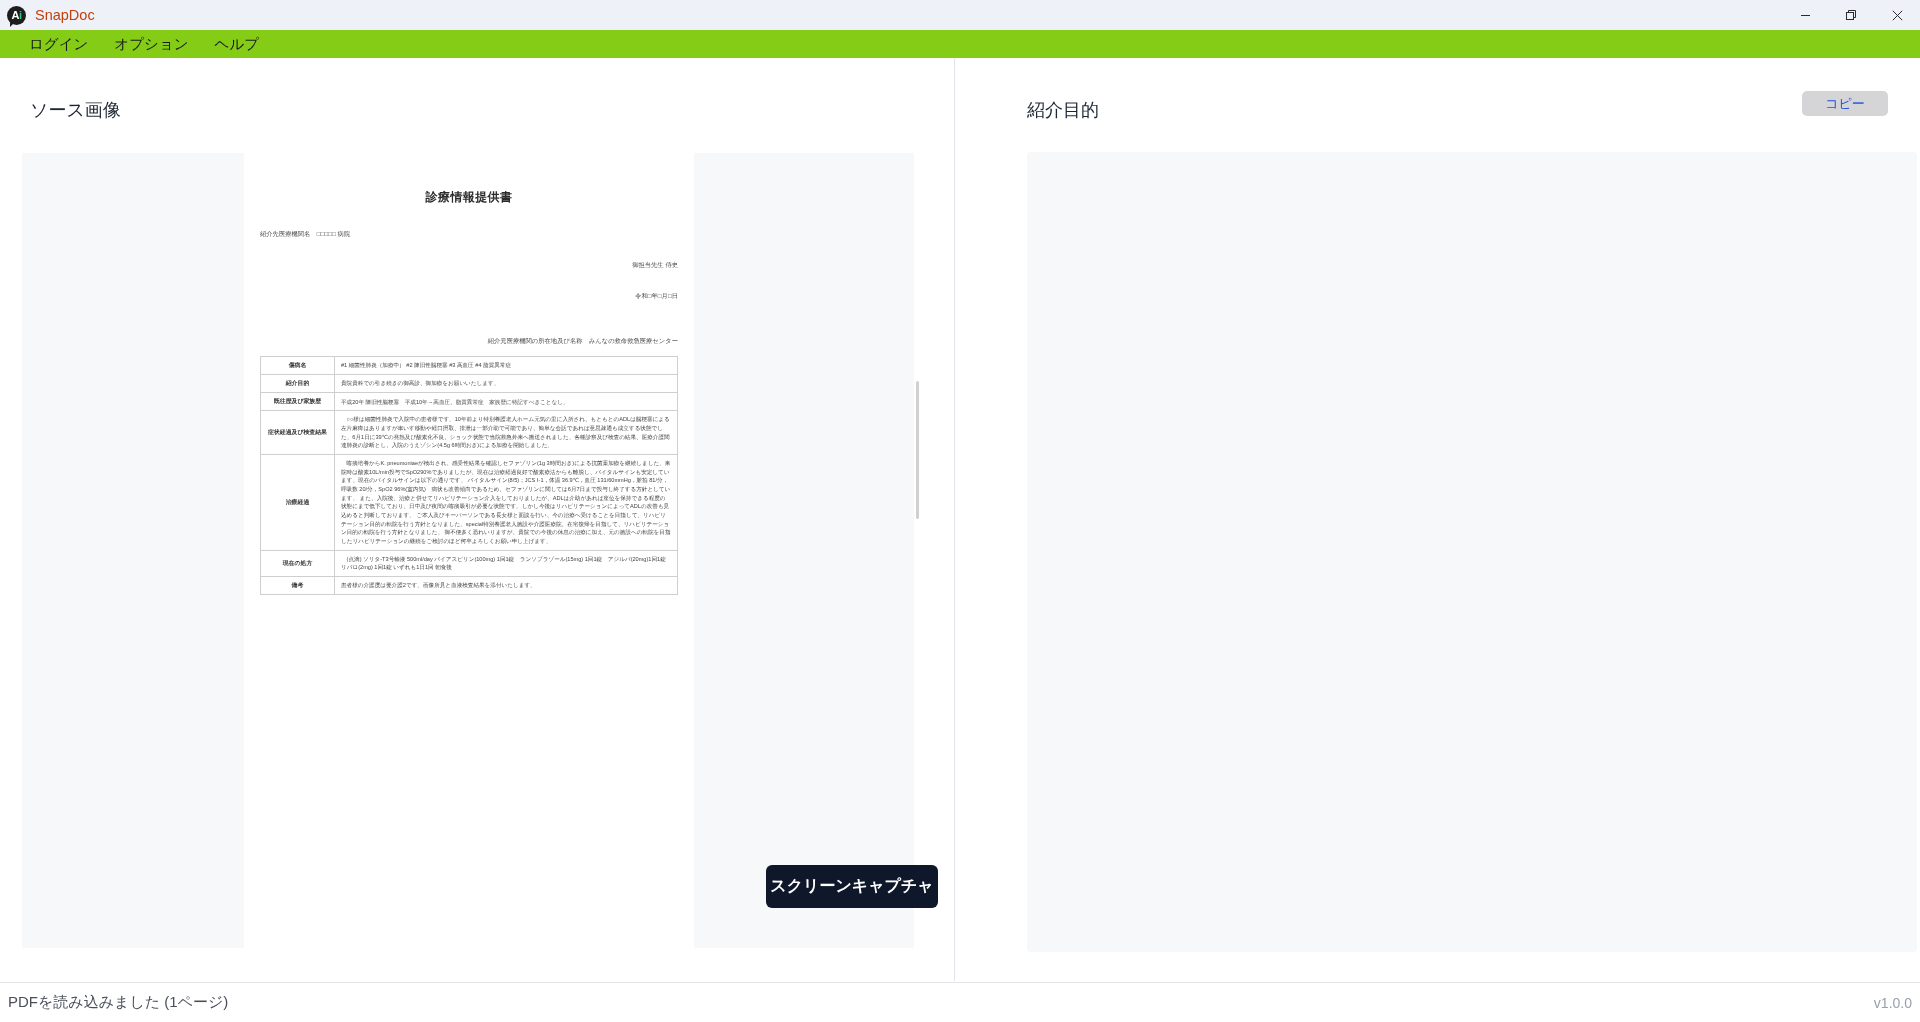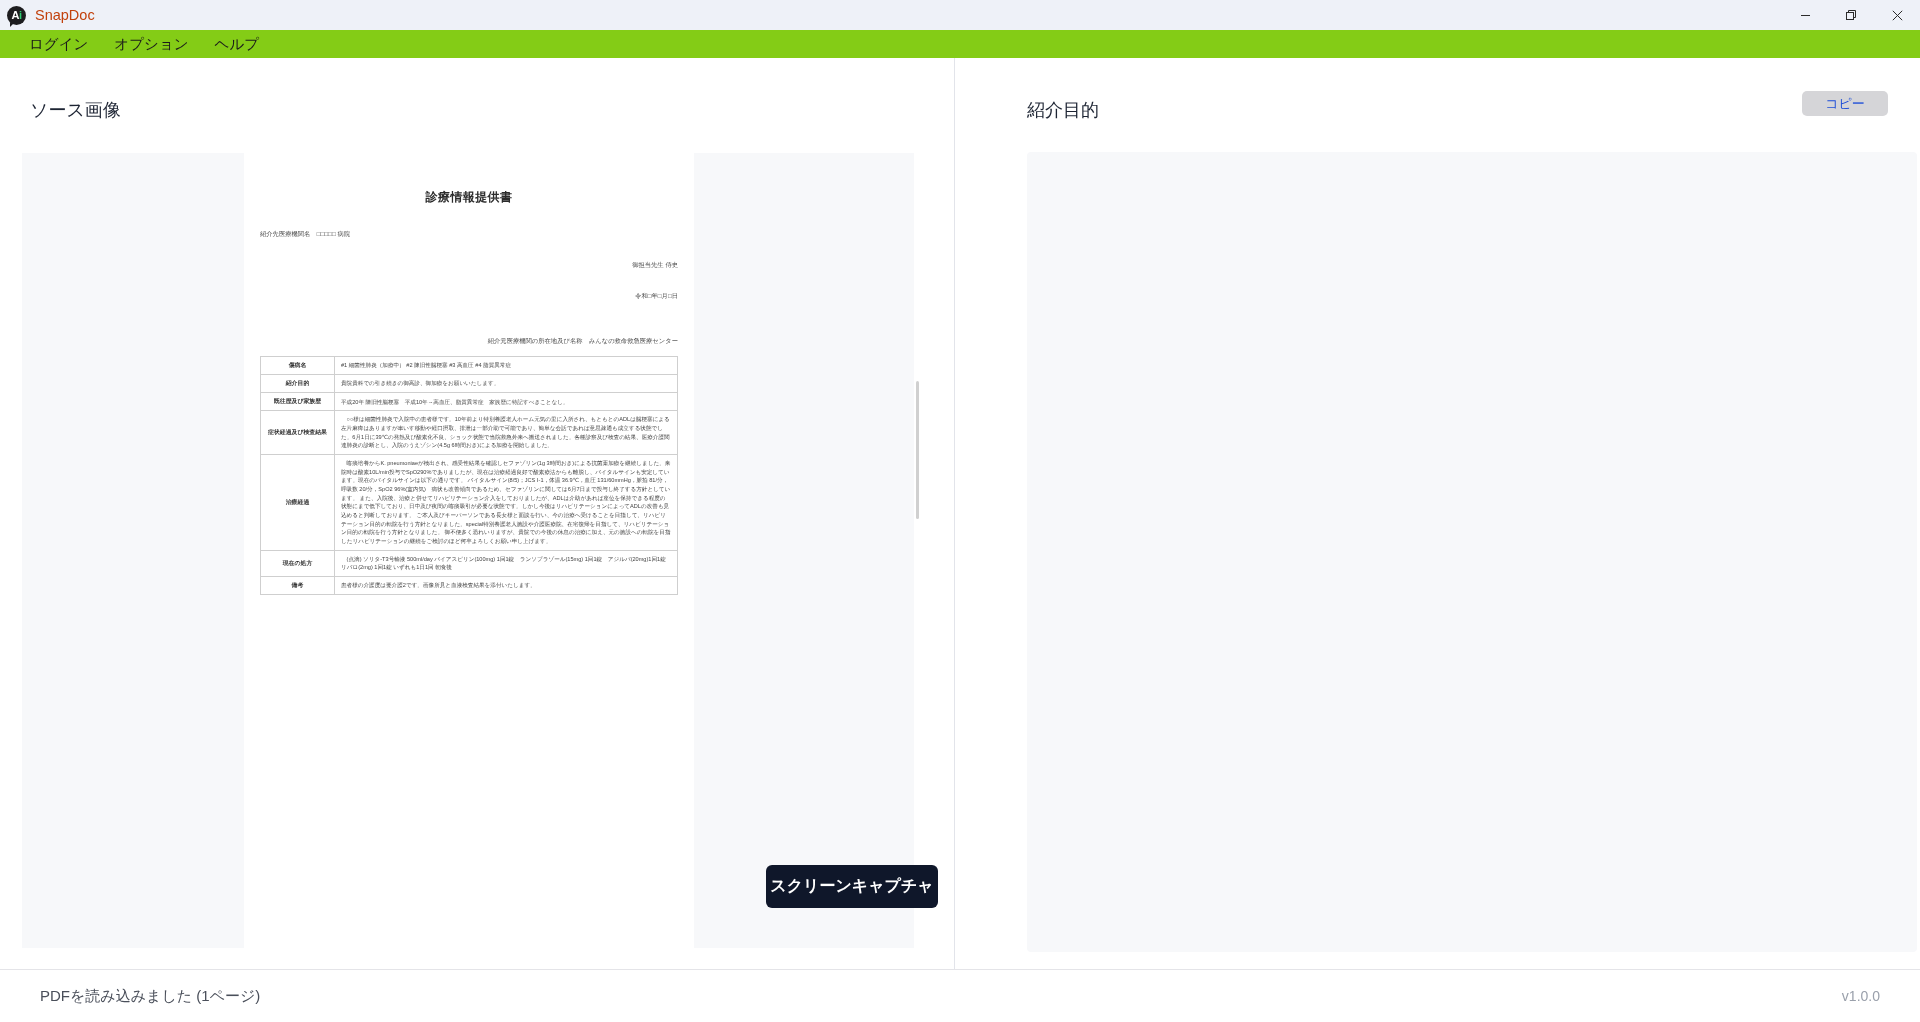--- a/index.html
+++ b/index.html
@@ -252,27 +252,27 @@
     padding: 0 15px;
     cursor: pointer;
   }
   #default-prompt-btn { background: #1479d6; }
   #custom-prompt-btn { background: #6a3191; }
 
   
   #statusbar {
     position: absolute;
     left: 0; right: 0; bottom: 0;
-    height: 53px;
+    height: 40px;
     background: #ffffff;
     border-top: 1px solid #e4e4e8;
     display: flex;
     align-items: center;
     justify-content: space-between;
-    padding: 0 40px;
+    padding: 0 8px;
   }
   #status-text { font-size: 15px; color: #4a4f5a; }
   #version-text { font-size: 14px; color: #9aa0ab; }
 </style>
 </head>
 <body>
 
 <div id="titlebar">
   <div id="app-icon">A<span class="i">i</span></div>
   <div id="app-title">SnapDoc</div>

